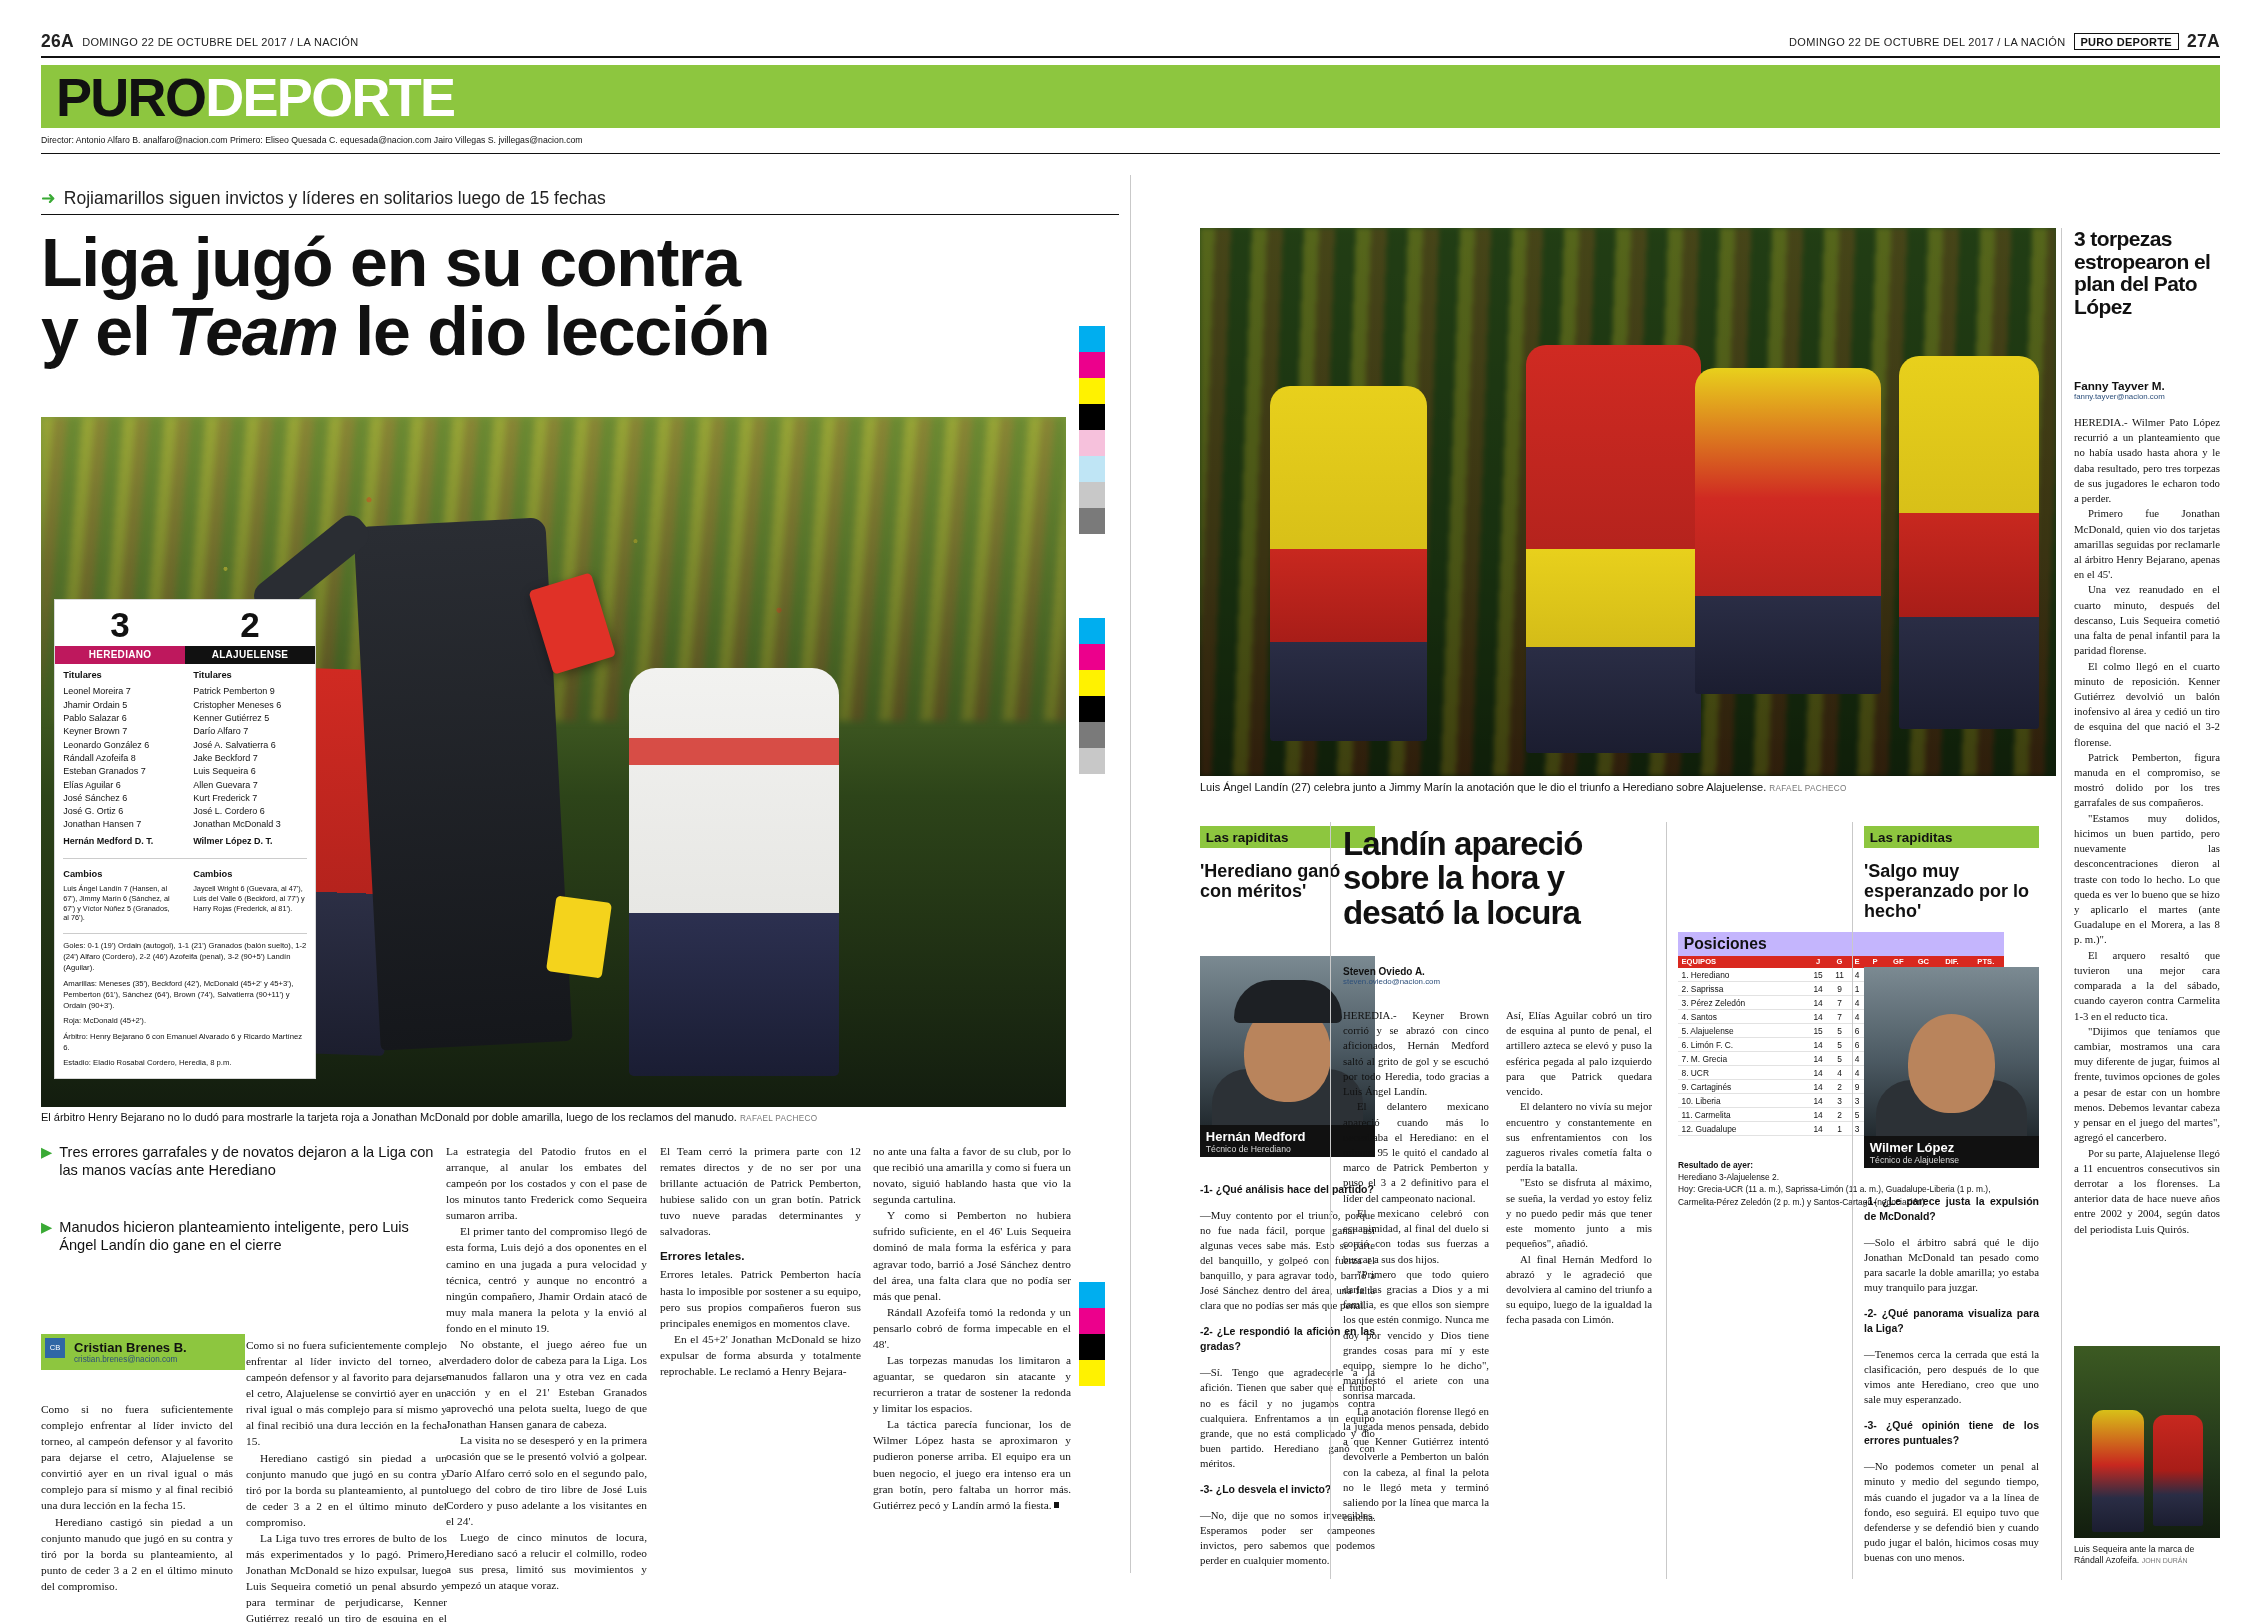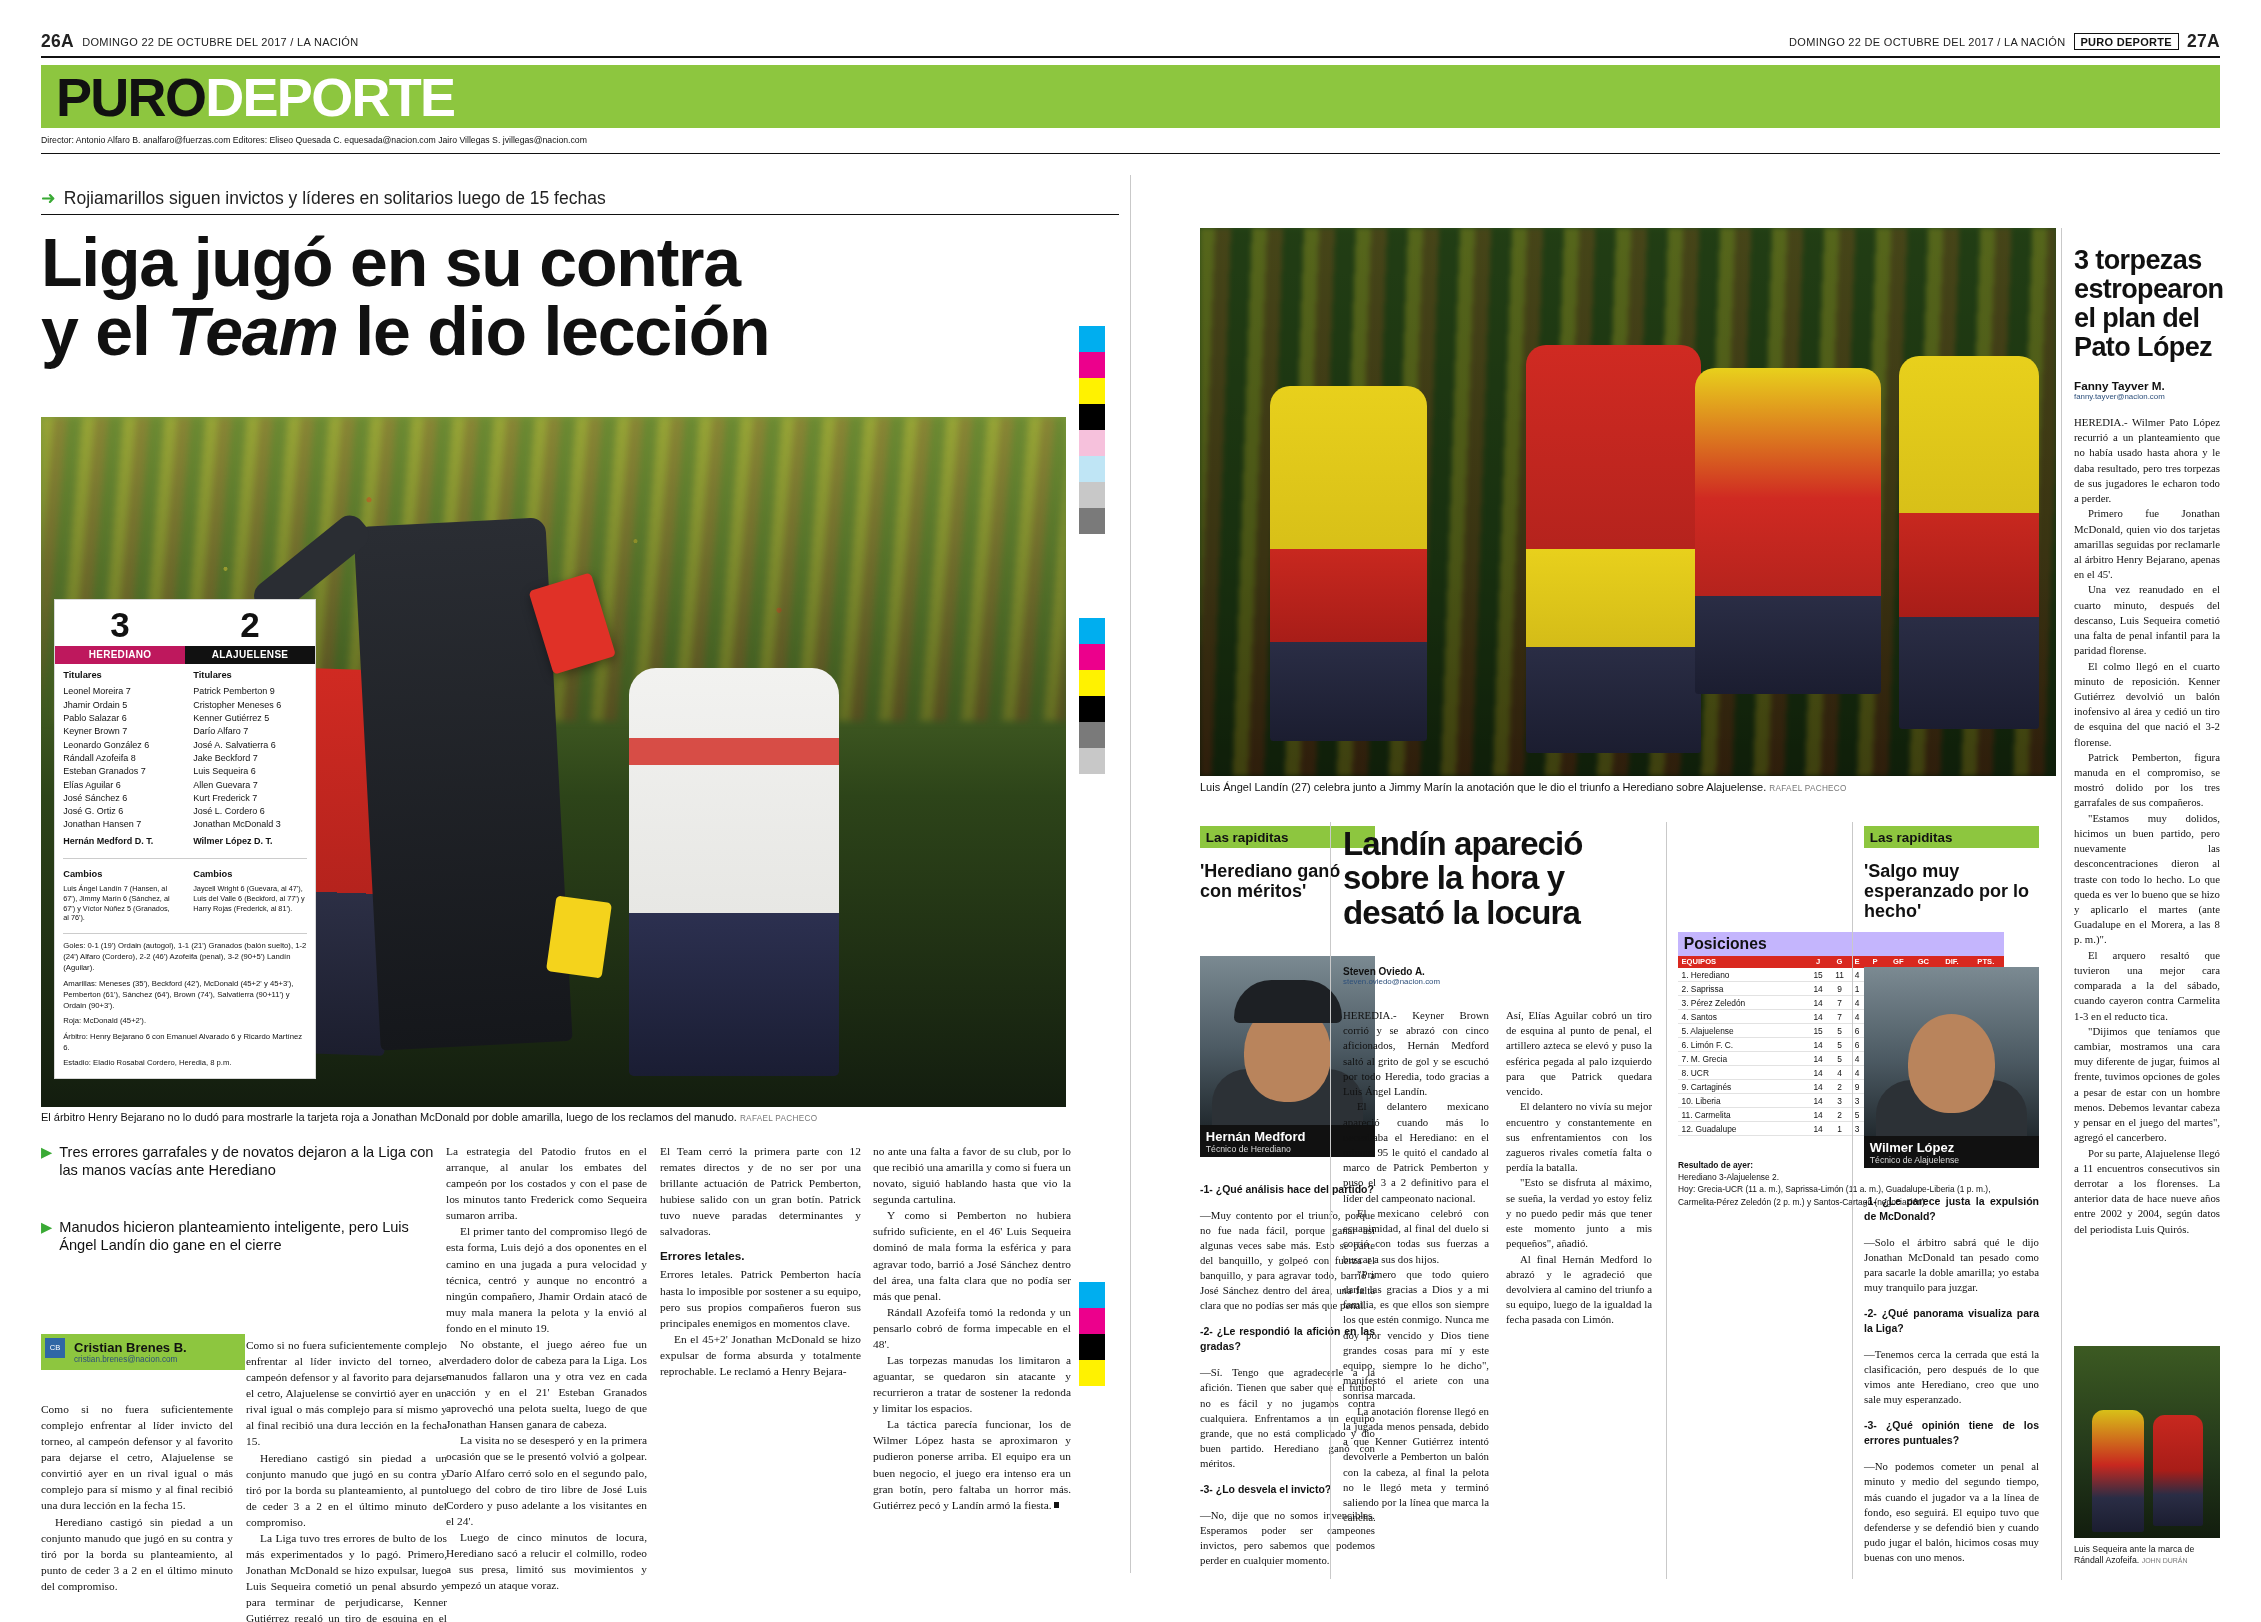--- a/index.html
+++ b/index.html
@@ -213,23 +213,23 @@
     background:linear-gradient(180deg,#e8d01c 0%,#d02a22 40%,#b5231d 70%,#2a2d45 70%,#1b1d30 100%); }
   .pr-4 { left:699px; bottom:47px; width:140px; height:373px;
     background:linear-gradient(180deg,#e8d01c 0%,#d8c018 42%,#c8281f 42%,#a81d18 70%,#2a2d45 70%,#1b1d30 100%); }
   .caption-right {
     position:absolute; left:1200px; top:781px; width:856px;
     font-family:"Liberation Sans", sans-serif; font-size:11px; color:#111;
   }
   .caption-right .credit { font-size:8.2px; color:#777; letter-spacing:0.3px; }
 
   .rightcol-head {
-    position:absolute; left:2074px; top:246px; width:146px;
+    position:absolute; left:2074px; top:228px; width:146px;
     font-family:"Liberation Sans", sans-serif; font-weight:bold;
-    font-size:27px; line-height:1.08; letter-spacing:-0.6px; color:#111;
+    font-size:21px; line-height:1.08; letter-spacing:-0.6px; color:#111;
   }
   .rightcol-by {
     position:absolute; left:2074px; top:379px; width:146px;
     font-family:"Liberation Sans", sans-serif;
   }
   .rightcol-by .nm { font-size:11.7px; font-weight:bold; }
   .rightcol-by .em { font-size:7.9px; color:#2d4f7a; }
 
   
   .rapid-head {
@@ -336,21 +336,21 @@
   </div>
   <div class="rule-top"></div>
 
   <div class="masthead">
     <div class="logo">
       <span>PURO</span><span class="white">DEPORTE</span>
     </div>
   </div>
   <div class="mast-right"></div>
 
-  <div class="credits">Director: Antonio Alfaro B. analfaro@fuerzas.com  Editores: Eliseo Quesada C. equesada@nacion.com  Jairo Villegas S. jvillegas@nacion.com</div>
+  <div class="credits">Director: Antonio Alfaro B. analfaro@nacion.com  Primero: Eliseo Quesada C. equesada@nacion.com  Jairo Villegas S. jvillegas@nacion.com</div>
   <div class="rule-credits"></div>
 
   <div class="kicker">
     <span class="arrow-green">➜</span>
     <span>Rojiamarillos siguen invictos y líderes en solitarios luego de 15 fechas</span>
   </div>
   <div class="rule-kicker"></div>
 
   <div class="headline">
     <div>Liga jugó en su contra</div>

